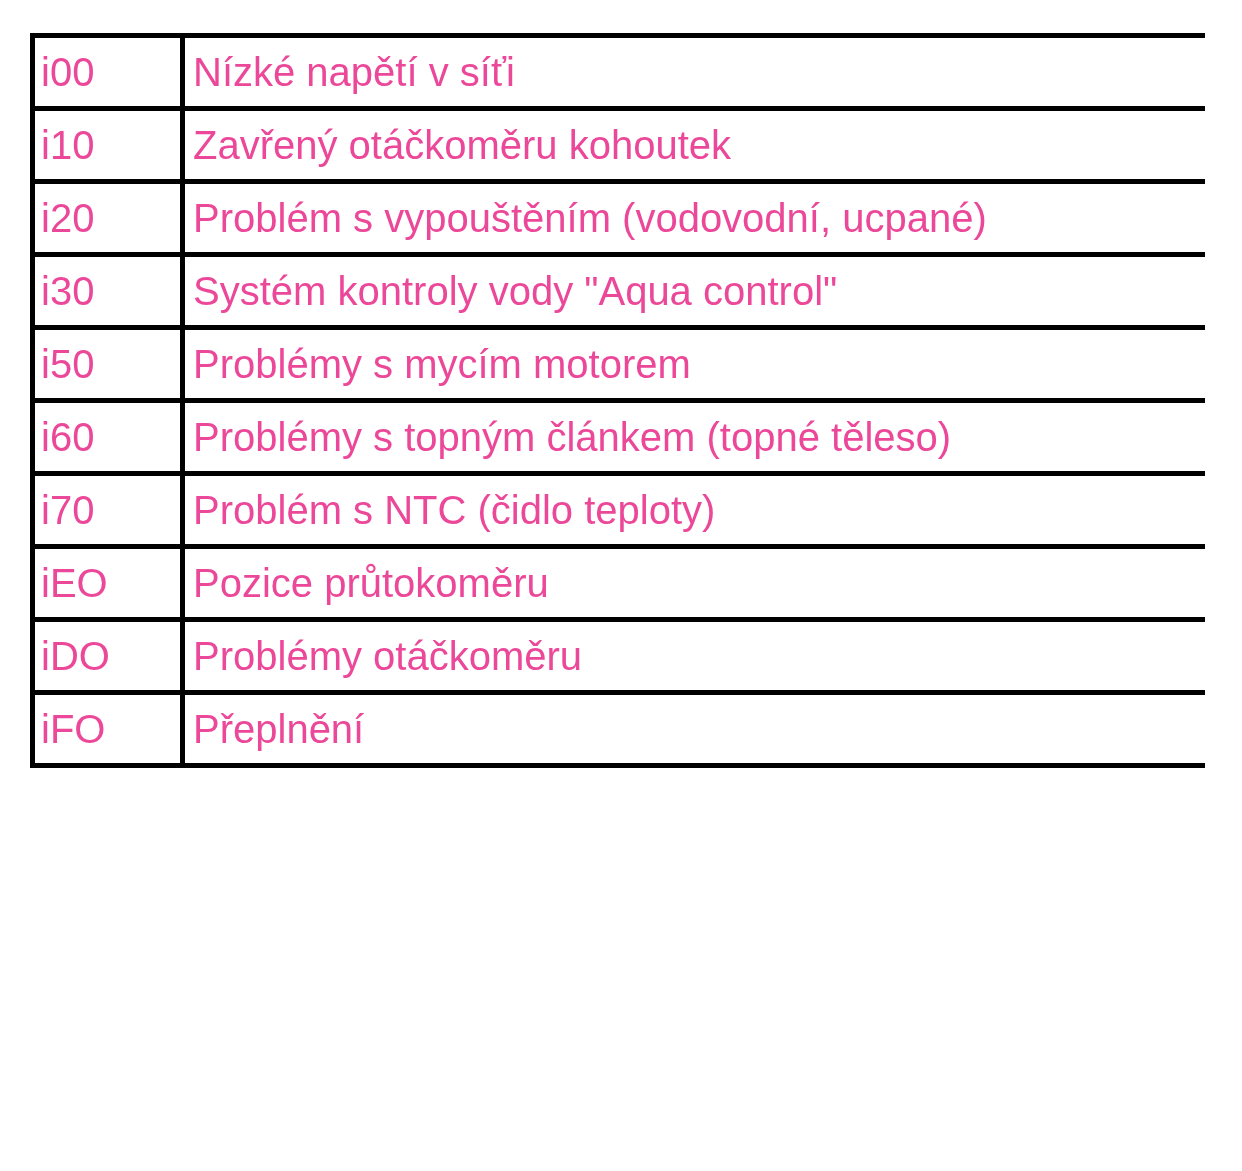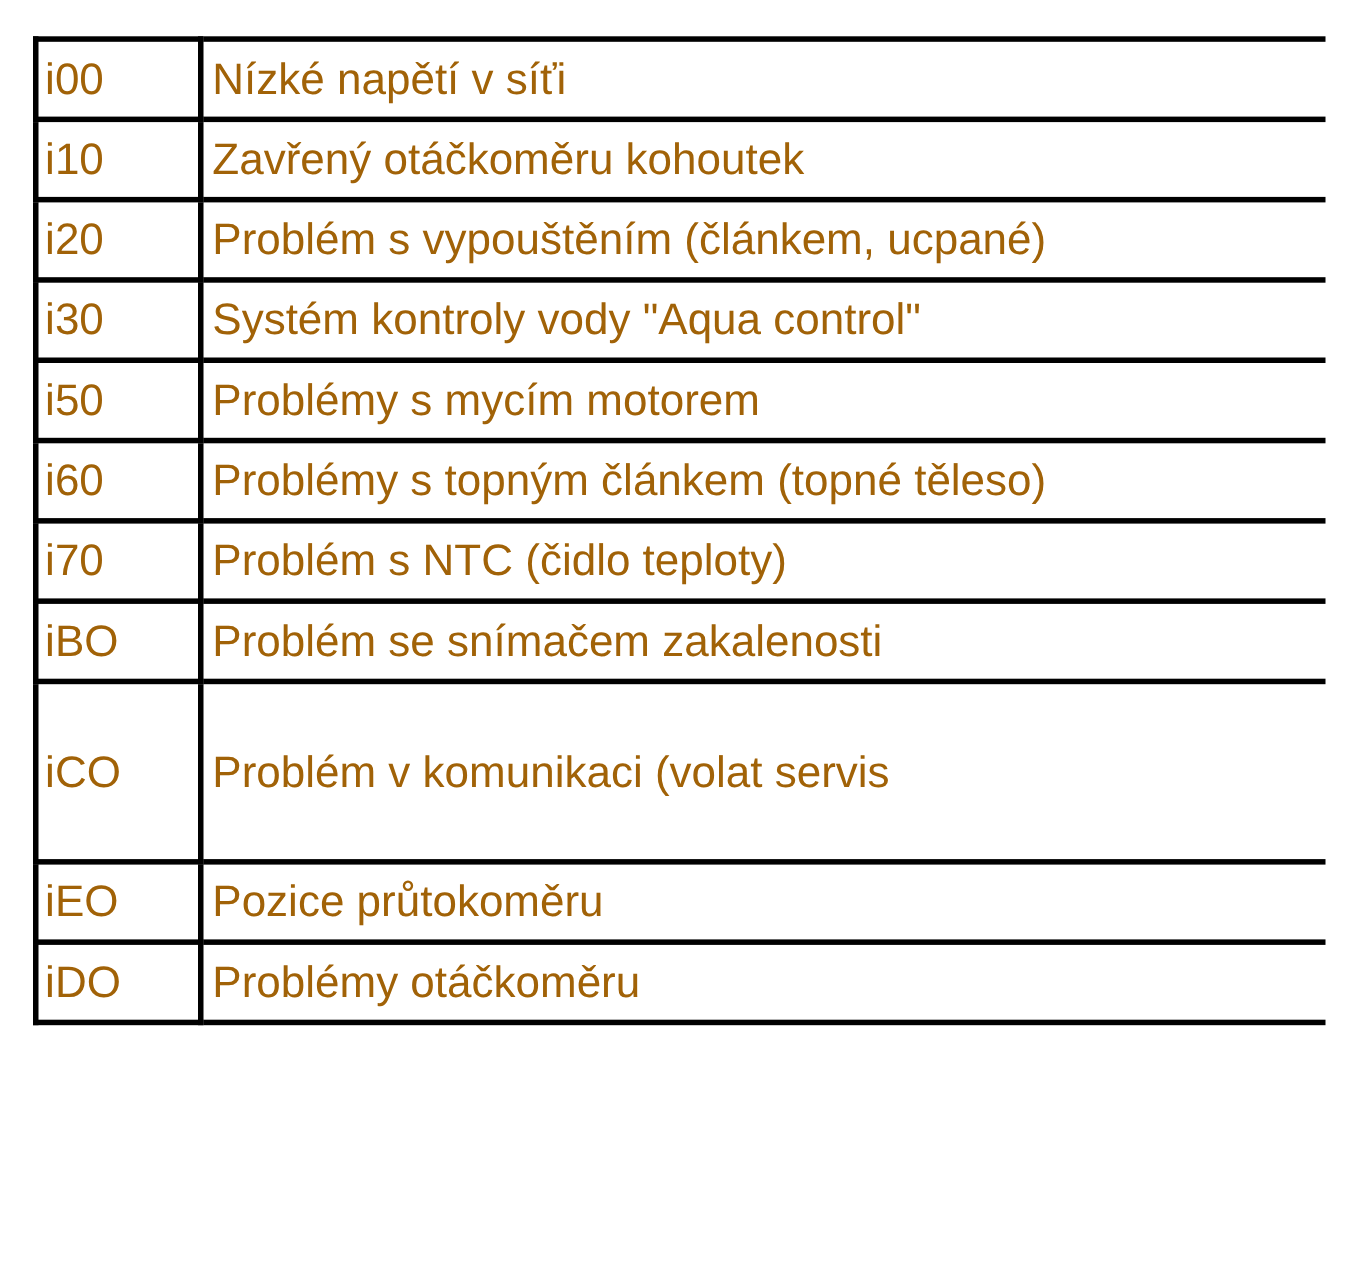--- a/index.html
+++ b/index.html
@@ -20,21 +20,21 @@
     top: 33px;
     border-collapse: collapse;
     table-layout: fixed;
   }
   table.codes td {
     border: 5px solid #000000;
     border-right: 5px solid #000000;
     font-family: "Liberation Sans", sans-serif;
     font-size: 40px;
     line-height: 1.15;
-    color: #a16207;
+    color: #ec4899;
     vertical-align: middle;
     padding: 0 4px 0 6px;
     white-space: nowrap;
     overflow: hidden;
   }
   table.codes td.desc {
     border-right: none; 
     padding-left: 8px;
   }
   col.c-code { width: 150px; }
@@ -55,49 +55,45 @@
       <tr class="row">
         <td class="code">i00</td>
         <td class="desc">Nízké napětí v síťi</td>
       </tr>
       <tr class="row">
         <td class="code">i10</td>
         <td class="desc">Zavřený otáčkoměru kohoutek</td>
       </tr>
       <tr class="row">
         <td class="code">i20</td>
-        <td class="desc">Problém s vypouštěním (článkem, ucpané)</td>
+        <td class="desc">Problém s vypouštěním (vodovodní, ucpané)</td>
       </tr>
       <tr class="row">
         <td class="code">i30</td>
         <td class="desc">Systém kontroly vody "Aqua control"</td>
       </tr>
       <tr class="row">
         <td class="code">i50</td>
         <td class="desc">Problémy s mycím motorem</td>
       </tr>
       <tr class="row">
         <td class="code">i60</td>
         <td class="desc">Problémy s topným článkem (topné těleso)</td>
       </tr>
       <tr class="row">
         <td class="code">i70</td>
         <td class="desc">Problém s NTC (čidlo teploty)</td>
       </tr>
       <tr class="row">
-        <td class="code">iBO</td>
-        <td class="desc">Problém se snímačem zakalenosti</td>
-      </tr>
-      <tr class="row tall">
-        <td class="code">iCO</td>
-        <td class="desc">Problém v komunikaci (volat servis</td>
-      </tr>
-      <tr class="row">
         <td class="code">iEO</td>
         <td class="desc">Pozice průtokoměru</td>
       </tr>
       <tr class="row">
         <td class="code">iDO</td>
         <td class="desc">Problémy otáčkoměru</td>
       </tr>
+      <tr class="row">
+        <td class="code">iFO</td>
+        <td class="desc">Přeplnění</td>
+      </tr>
     </tbody>
   </table>
 </div>
 
 </body></html>

